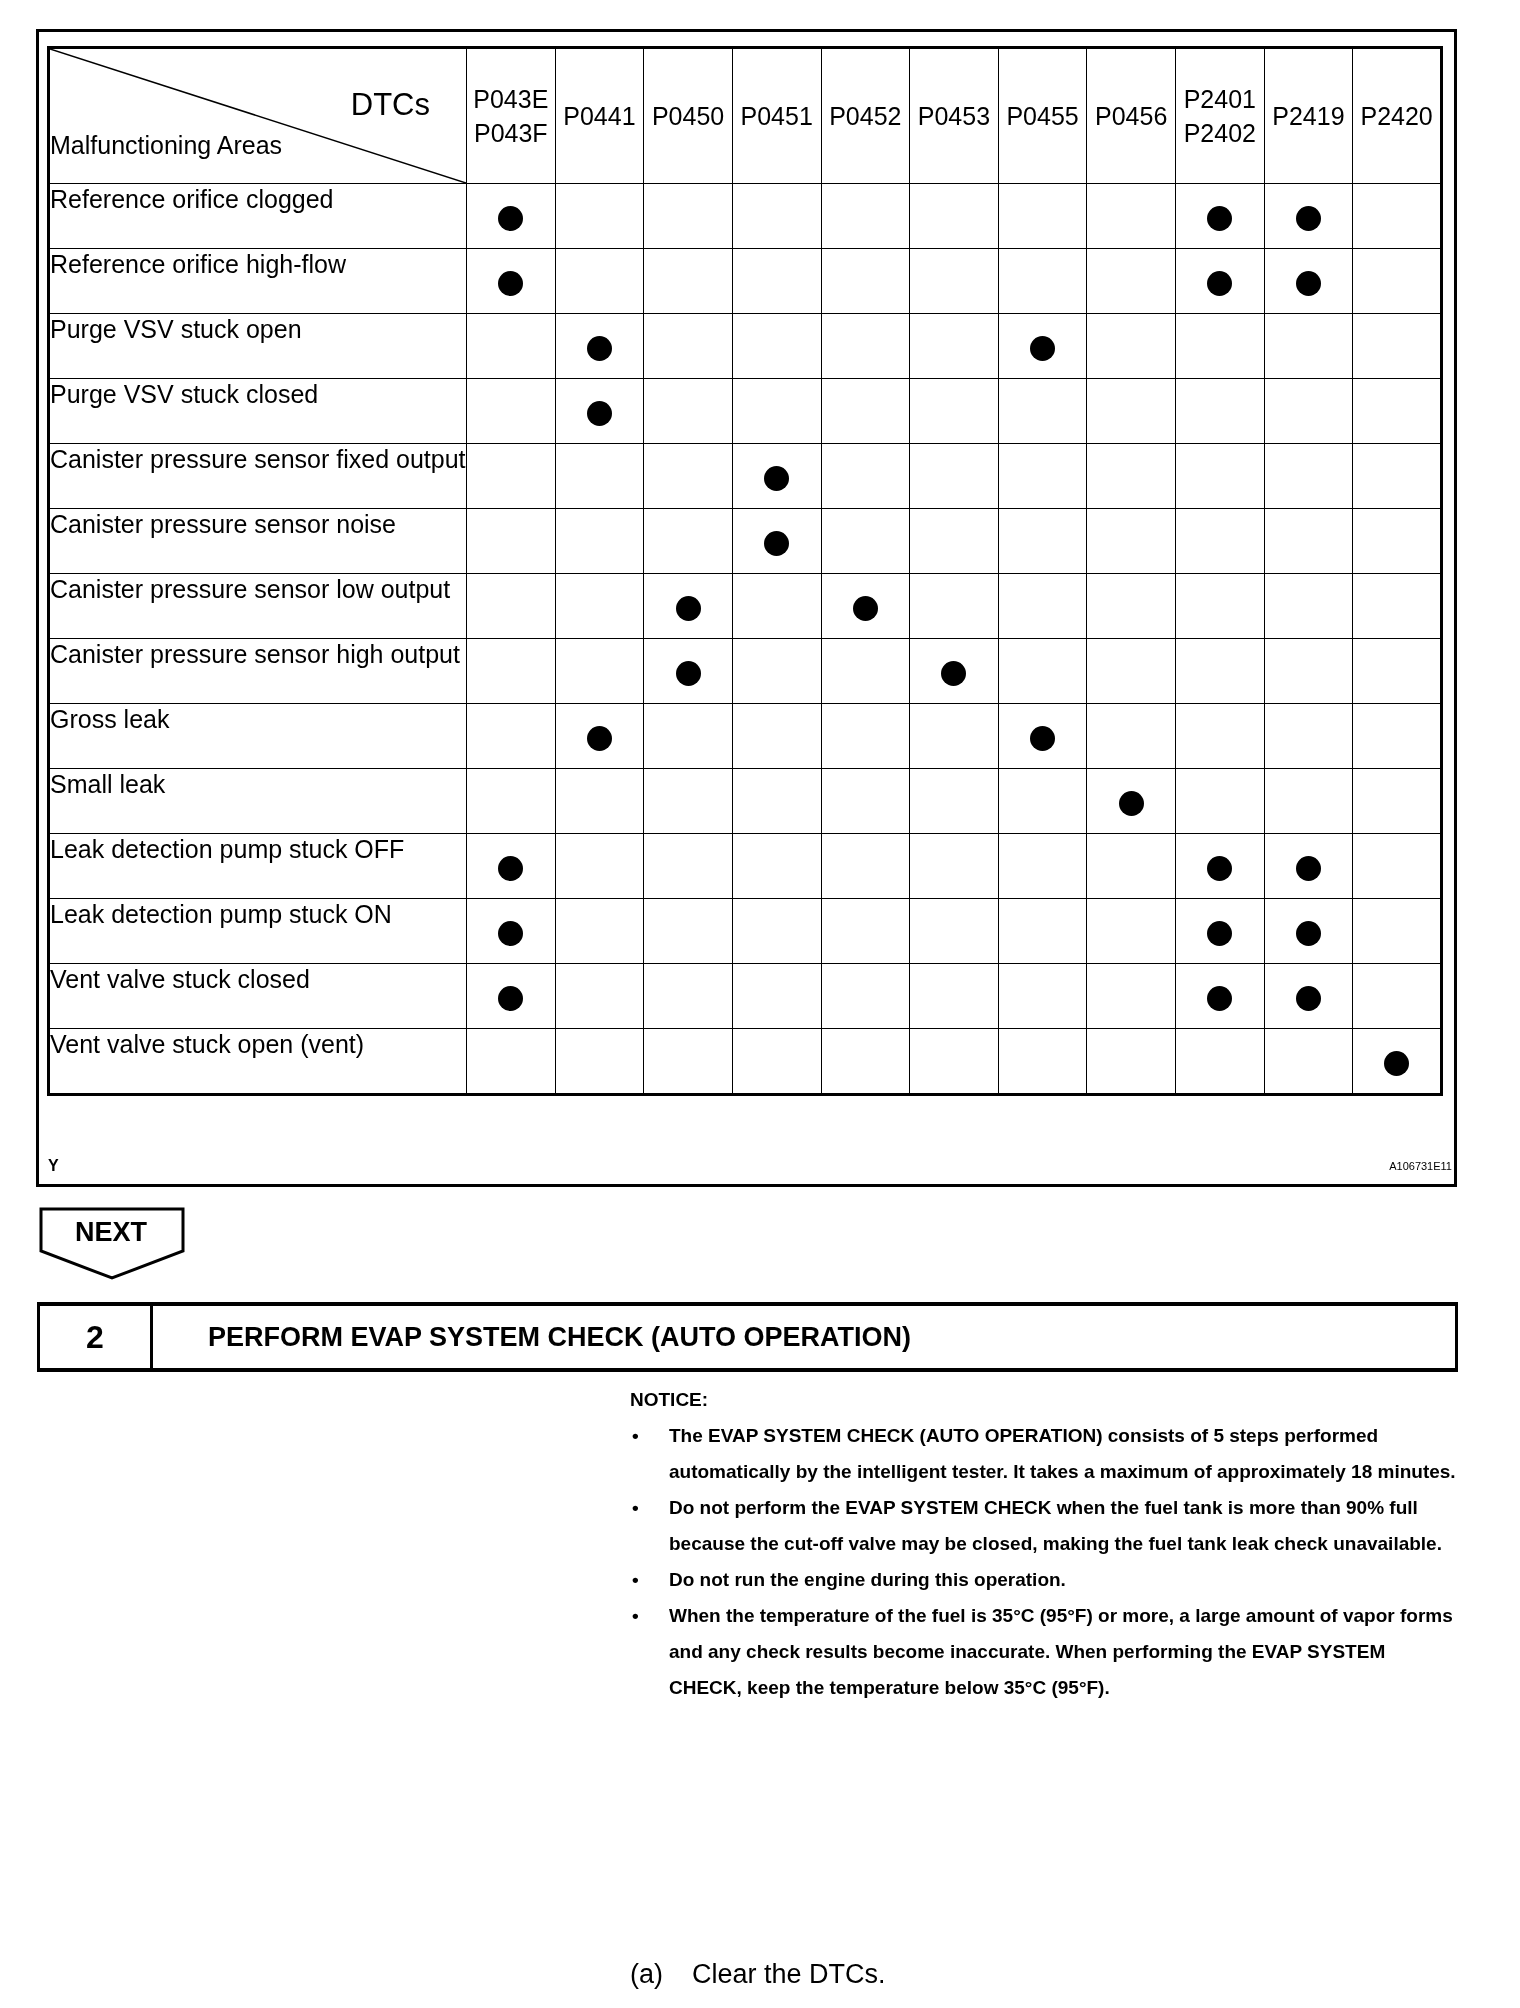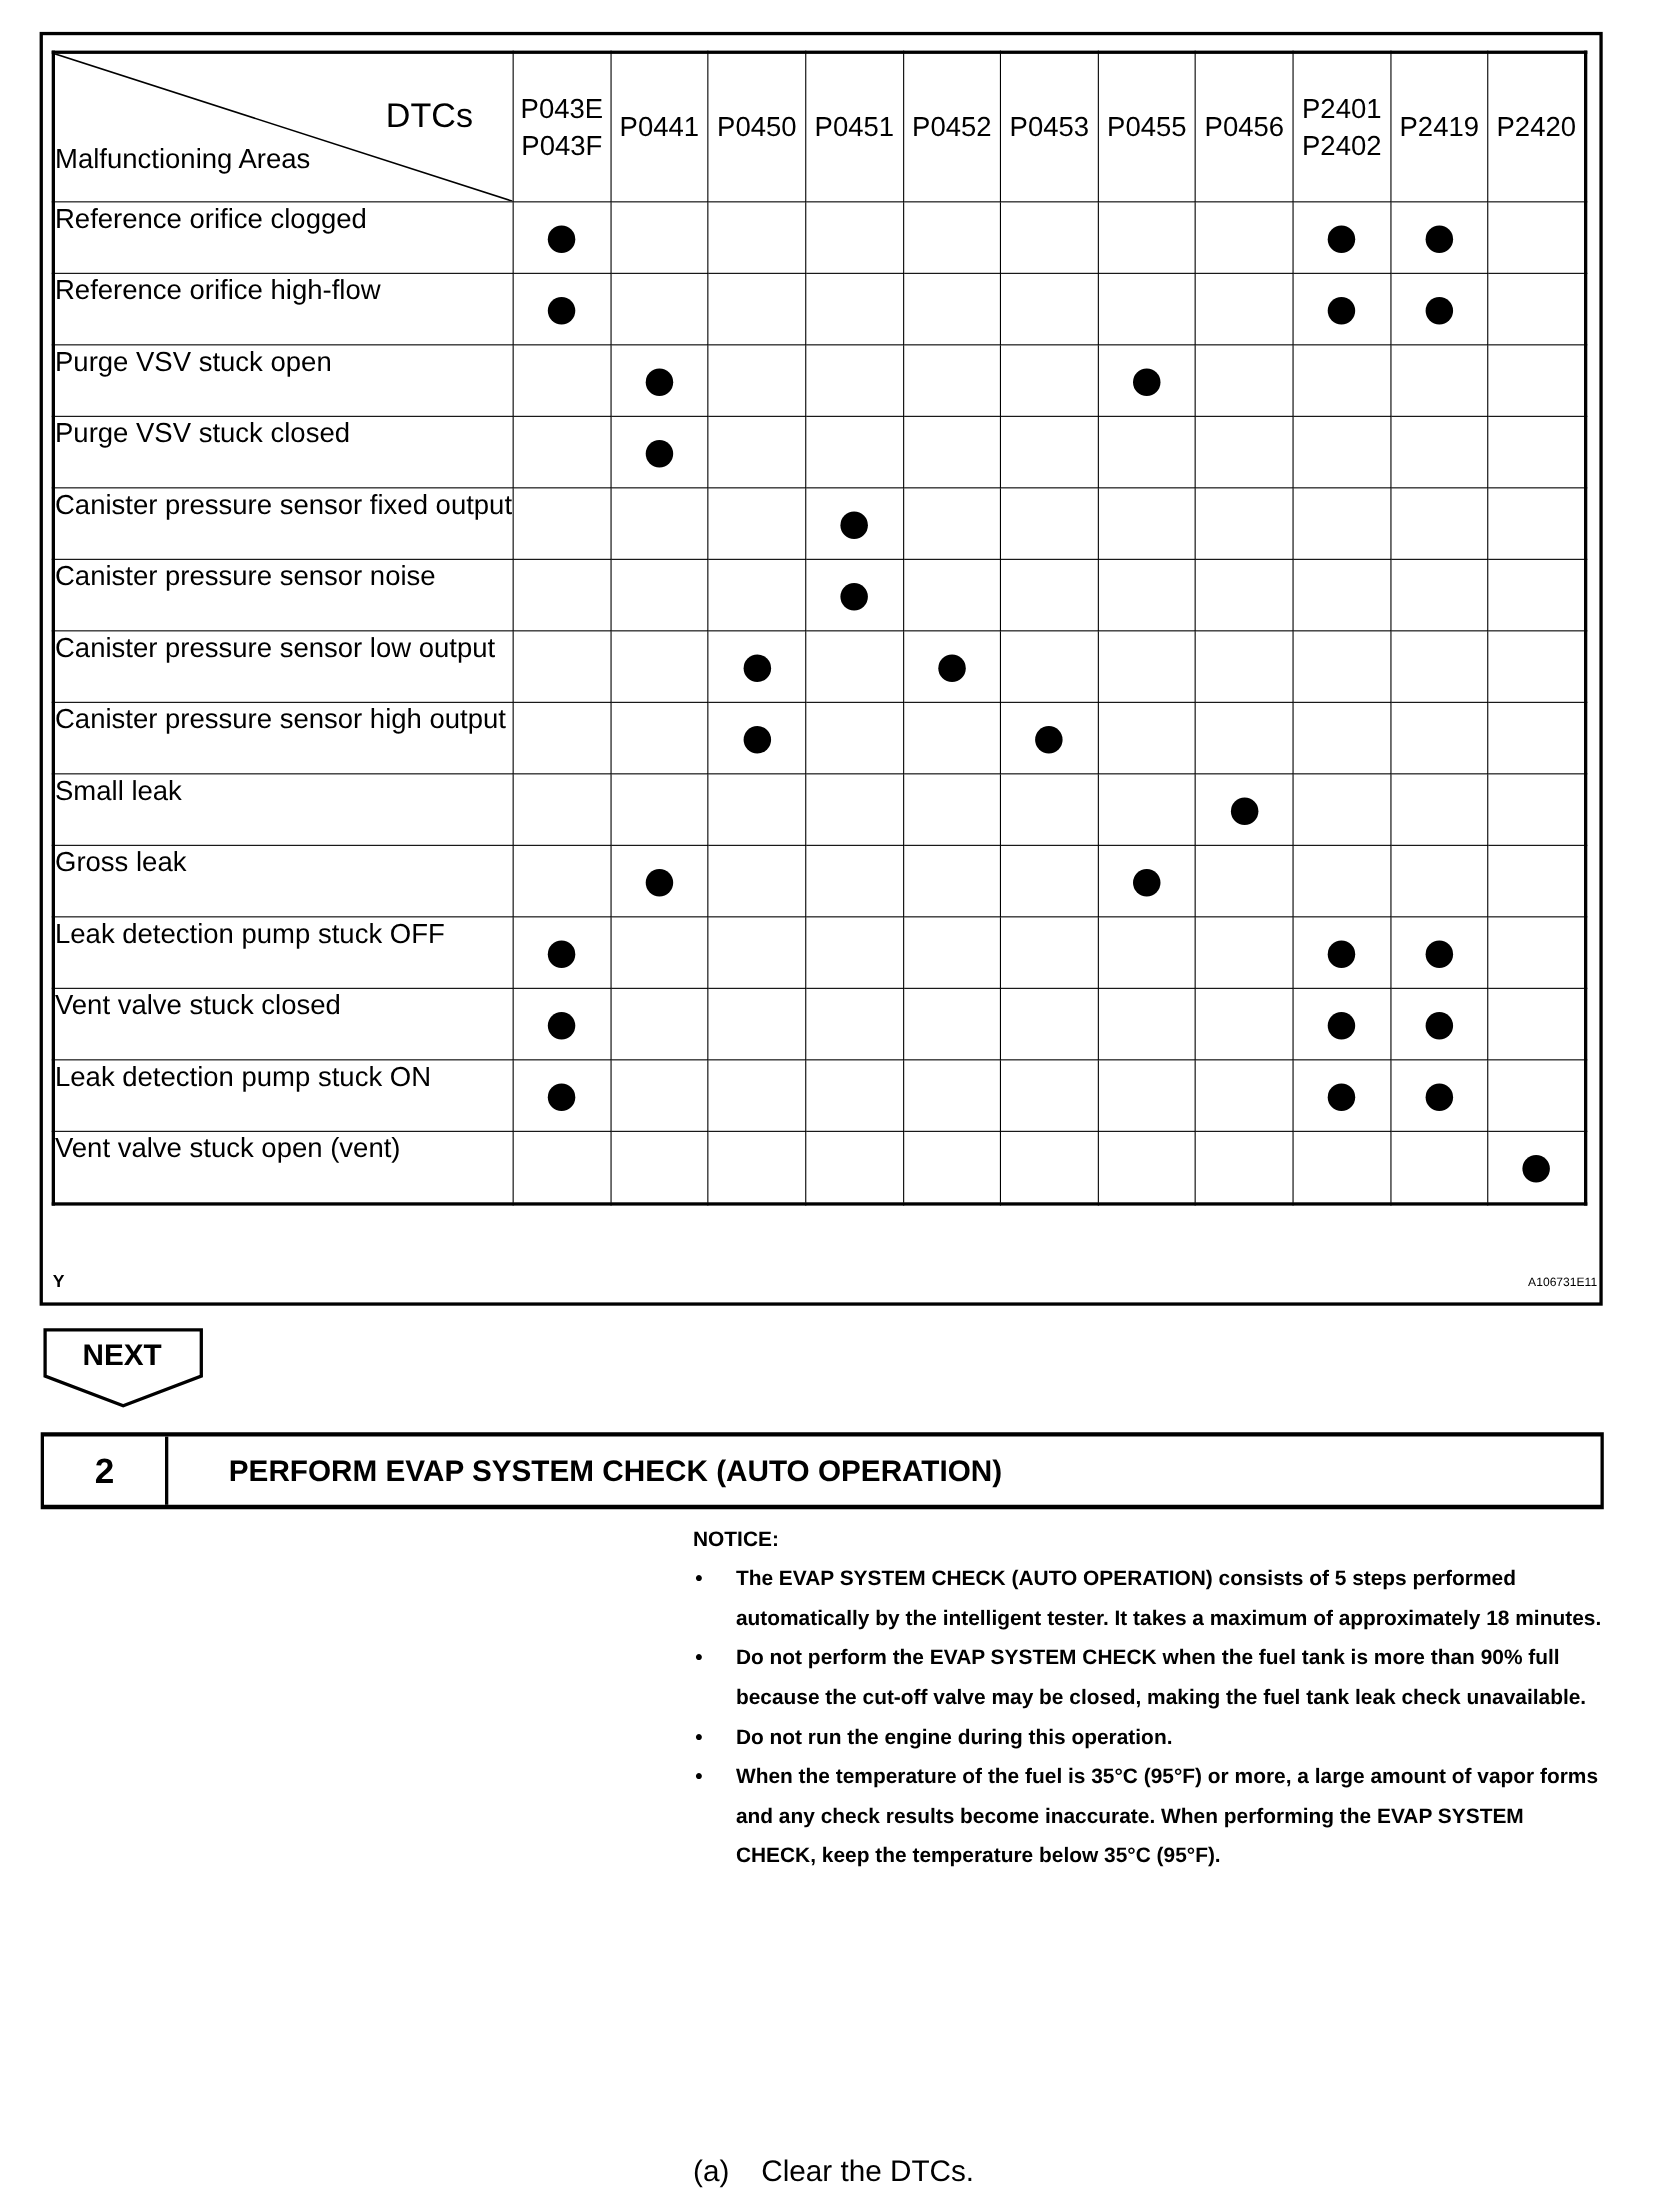--- a/index.html
+++ b/index.html
@@ -173,77 +173,77 @@
         <td class="cell"></td>
         <td class="cell"></td>
         <td class="cell"><span class="dot"></span></td>
         <td class="cell"></td>
         <td class="cell"></td>
         <td class="cell"></td>
         <td class="cell"></td>
         <td class="cell"></td>
       </tr>
       <tr>
+        <td class="area">Gross leak</td>
+        <td class="cell"></td>
+        <td class="cell"><span class="dot"></span></td>
+        <td class="cell"></td>
+        <td class="cell"></td>
+        <td class="cell"></td>
+        <td class="cell"></td>
+        <td class="cell"><span class="dot"></span></td>
+        <td class="cell"></td>
+        <td class="cell"></td>
+        <td class="cell"></td>
+        <td class="cell"></td>
+      </tr>
+      <tr>
         <td class="area">Small leak</td>
         <td class="cell"></td>
         <td class="cell"></td>
         <td class="cell"></td>
         <td class="cell"></td>
         <td class="cell"></td>
         <td class="cell"></td>
         <td class="cell"></td>
         <td class="cell"><span class="dot"></span></td>
         <td class="cell"></td>
         <td class="cell"></td>
         <td class="cell"></td>
       </tr>
       <tr>
-        <td class="area">Gross leak</td>
-        <td class="cell"></td>
-        <td class="cell"><span class="dot"></span></td>
-        <td class="cell"></td>
-        <td class="cell"></td>
-        <td class="cell"></td>
-        <td class="cell"></td>
-        <td class="cell"><span class="dot"></span></td>
-        <td class="cell"></td>
-        <td class="cell"></td>
-        <td class="cell"></td>
-        <td class="cell"></td>
-      </tr>
-      <tr>
         <td class="area">Leak detection pump stuck OFF</td>
         <td class="cell"><span class="dot"></span></td>
         <td class="cell"></td>
         <td class="cell"></td>
         <td class="cell"></td>
         <td class="cell"></td>
         <td class="cell"></td>
         <td class="cell"></td>
         <td class="cell"></td>
         <td class="cell"><span class="dot"></span></td>
         <td class="cell"><span class="dot"></span></td>
         <td class="cell"></td>
       </tr>
       <tr>
+        <td class="area">Leak detection pump stuck ON</td>
+        <td class="cell"><span class="dot"></span></td>
+        <td class="cell"></td>
+        <td class="cell"></td>
+        <td class="cell"></td>
+        <td class="cell"></td>
+        <td class="cell"></td>
+        <td class="cell"></td>
+        <td class="cell"></td>
+        <td class="cell"><span class="dot"></span></td>
+        <td class="cell"><span class="dot"></span></td>
+        <td class="cell"></td>
+      </tr>
+      <tr>
         <td class="area">Vent valve stuck closed</td>
-        <td class="cell"><span class="dot"></span></td>
-        <td class="cell"></td>
-        <td class="cell"></td>
-        <td class="cell"></td>
-        <td class="cell"></td>
-        <td class="cell"></td>
-        <td class="cell"></td>
-        <td class="cell"></td>
-        <td class="cell"><span class="dot"></span></td>
-        <td class="cell"><span class="dot"></span></td>
-        <td class="cell"></td>
-      </tr>
-      <tr>
-        <td class="area">Leak detection pump stuck ON</td>
         <td class="cell"><span class="dot"></span></td>
         <td class="cell"></td>
         <td class="cell"></td>
         <td class="cell"></td>
         <td class="cell"></td>
         <td class="cell"></td>
         <td class="cell"></td>
         <td class="cell"></td>
         <td class="cell"><span class="dot"></span></td>
         <td class="cell"><span class="dot"></span></td>

